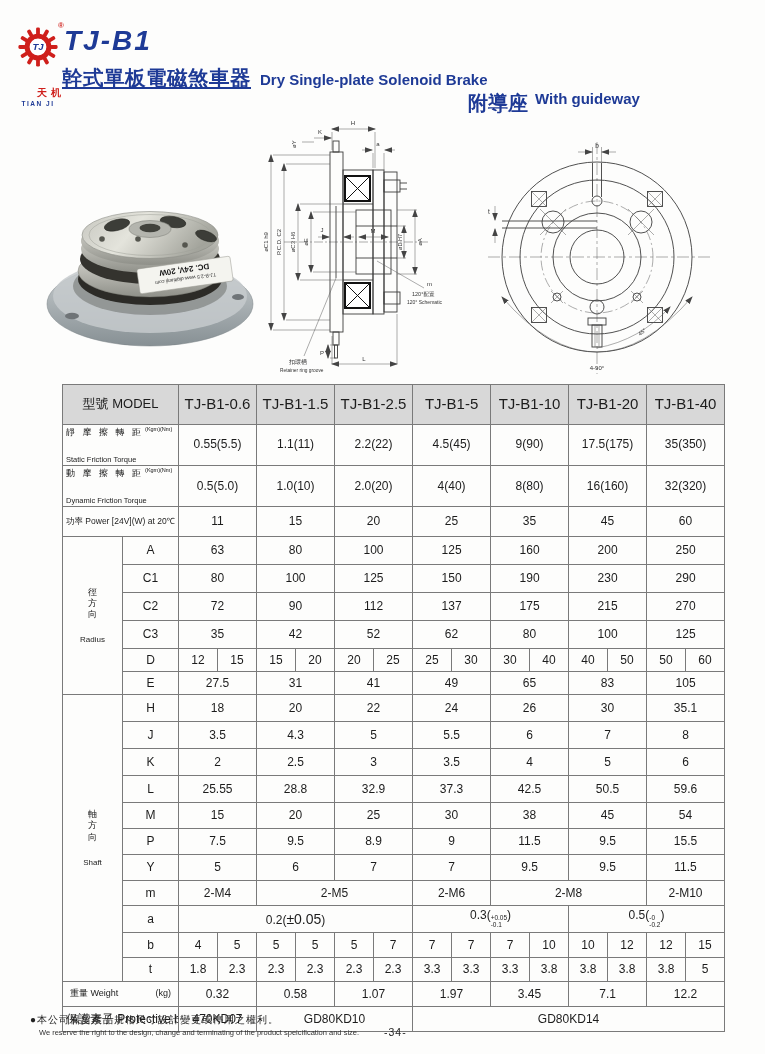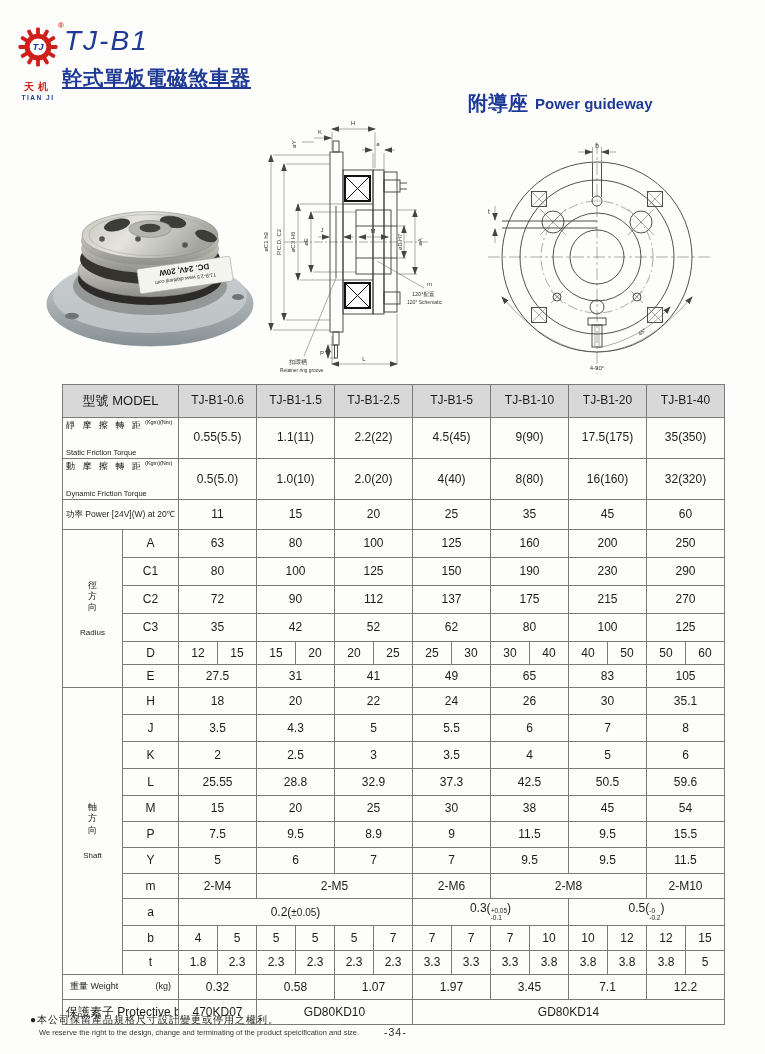--- a/index.html
+++ b/index.html
@@ -7,51 +7,51 @@
   body {
     position: relative;
     background: #fdfdfc;
     font-family: "Liberation Sans", sans-serif;
     color: #1a1a1a;
     overflow: hidden;
   }
   
   .brand { position:absolute; left:11px; top:26px; width:54px; text-align:center; }
   .brand .reg { position:absolute; right:1px; top:-5px; color:#cf1f1b; font-size:8px; font-weight:bold; }
-  .brand-zh { color:#cf1f1b; font-size:10px; font-weight:bold; letter-spacing:4px; margin-top:8px; }
+  .brand-zh { color:#cf1f1b; font-size:10px; font-weight:bold; letter-spacing:4px; margin-top:14px;text-align:right; }
   .brand-en { color:#1e3a96; font-size:6.5px; font-weight:bold; letter-spacing:1.5px; }
-  .model-title { position:absolute; left:64px; top:25px; color:#1e3a96; font-size:28px; font-weight:normal; font-style:italic; letter-spacing:2px; }
+  .model-title { position:absolute; left:64px; top:25px; color:#1e3a96; font-size:28px; font-weight:bold; font-style:italic; letter-spacing:2px; }
   .title-row { position:absolute; left:62px; top:64px; display:flex; align-items:baseline; gap:9px; }
   .title-zh { color:#1e3a96; font-size:20.5px; font-weight:bold; letter-spacing:0.5px;text-decoration:underline; }
   .title-en { color:#1e3a96; font-size:15px; font-weight:bold; }
-  .guideway { position:absolute; left:468px; top:90px; display:flex; align-items:center; gap:7px; }
+  .guideway { position:absolute; left:468px; top:90px; display:flex; align-items:flex-start; gap:7px; }
   .gw-zh { color:#1e3a96; font-size:20px; font-weight:bold; }
   .gw-en { color:#1e3a96; font-size:15px; font-weight:bold; }
   
   .photo { position:absolute; left:45px; top:183px; }
   .side-draw { position:absolute; left:256px; top:106px; }
   .front-draw { position:absolute; left:480px; top:122px; }
   .g { stroke:#3d3d3d; stroke-width:0.9; fill:none; }
   .d { stroke:#5a5a5a; stroke-width:0.5; fill:none; }
   .dt { font-family:"Liberation Sans",sans-serif; font-size:6px; fill:#333; }
   
   table.spec { position:absolute; left:62px; top:384px; width:662px; border-collapse:collapse; table-layout:fixed; border:1.5px solid #5f5f5f; }
   .spec th, .spec td { border:1px solid #7a7a7a; text-align:center; vertical-align:middle; padding:0; font-size:12px; color:#1c1c1c; line-height:1.1; overflow:hidden; }
-  .spec thead th { background:#d8d8d8; font-weight:normal; font-size:12px; }
+  .spec thead th { background:#d8d8d8; font-weight:normal; font-size:15px; }
   .spec thead th.model-head { font-size:13px; }
   .spec .lblcell { text-align:left; padding:1px 3px; }
   .lbl-zh { font-size:9px; letter-spacing:2.5px; white-space:nowrap; color:#111; }
   .lbl-zh .sup { font-size:5.5px; letter-spacing:0; vertical-align:super; }
   .lbl-en { font-size:7.5px; letter-spacing:0; color:#222; margin-top:18px; }
   .power-lbl { font-size:8.5px; white-space:nowrap; }
   .grpcell { padding:0 1px; }
   .grp { font-size:9px; line-height:1.25; white-space:pre-line; }
   .grp-en { font-size:8px; margin-top:16px; }
   .tol { display:inline-flex; flex-direction:column; font-size:6.5px; line-height:1.05; vertical-align:-1px; text-align:left; }
-  .tol-mid { font-size:10px; }
+  .tol-mid { font-size:14px; }
   .wlabel { display:flex; justify-content:space-between; padding:0 4px; font-size:9px; white-space:nowrap; }
   .bandlabel { font-size:8.5px; white-space:nowrap; }
   
   .footer { position:absolute; left:30px; top:1013px; }
   .f-zh { font-size:10px; font-weight:normal; letter-spacing:1px; color:#222; }
   .f-en { font-size:7.5px; margin-top:1px; margin-left:9px; color:#333; }
   .pagenum { position:absolute; left:384px; top:1026px; font-size:10.5px; letter-spacing:1px; color:#222; }
 </style>
 </head>
 <body>
@@ -81,25 +81,26 @@
     <text x="22" y="25.5" text-anchor="middle" font-size="10" font-weight="bold" font-style="italic" fill="#1e3a96">TJ</text>
   </svg>
   <div class="brand-zh">天机</div>
   <div class="brand-en">TIAN JI</div>
 </div>
 
 <div class="model-title">TJ-B1</div>
 
 <div class="title-row">
   <span class="title-zh">幹式單板電磁煞車器</span>
+  <span class="title-en">Dry Single-plate Solenoid Brake</span>
 </div>
 
 <div class="guideway">
   <span class="gw-zh">附導座</span>
-  <span class="gw-en">Power guideway</span>
+  <span class="gw-en">With guideway</span>
 </div>
 
 <svg class="photo" width="215" height="170" viewBox="0 0 215 170">
   <defs>
     <linearGradient id="pm1" x1="0" y1="0" x2="0" y2="1">
       <stop offset="0" stop-color="#dddcd6"></stop>
         <stop offset="0.5" stop-color="#bcbcb5"></stop>
         <stop offset="1" stop-color="#8f9089"></stop>
     </linearGradient>
     <linearGradient id="pm2" x1="0" y1="0" x2="0" y2="1">
@@ -331,21 +332,21 @@
       <col style="width: 39px;">
       <col style="width: 39px;">
       <col style="width: 39px;">
       <col style="width: 39px;">
       <col style="width: 39px;">
       <col style="width: 39px;">
       <col style="width: 39px;">
       <col style="width: 39px;">
     </colgroup>
     <thead>
-      <tr style="height: 33px;">
+      <tr style="height: 40px;">
         <th class="model-head" colspan="2">型號 MODEL</th>
         <th colspan="2">TJ-B1-0.6</th>
         <th colspan="2">TJ-B1-1.5</th>
         <th colspan="2">TJ-B1-2.5</th>
         <th colspan="2">TJ-B1-5</th>
         <th colspan="2">TJ-B1-10</th>
         <th colspan="2">TJ-B1-20</th>
         <th colspan="2">TJ-B1-40</th>
       </tr>
     </thead>

